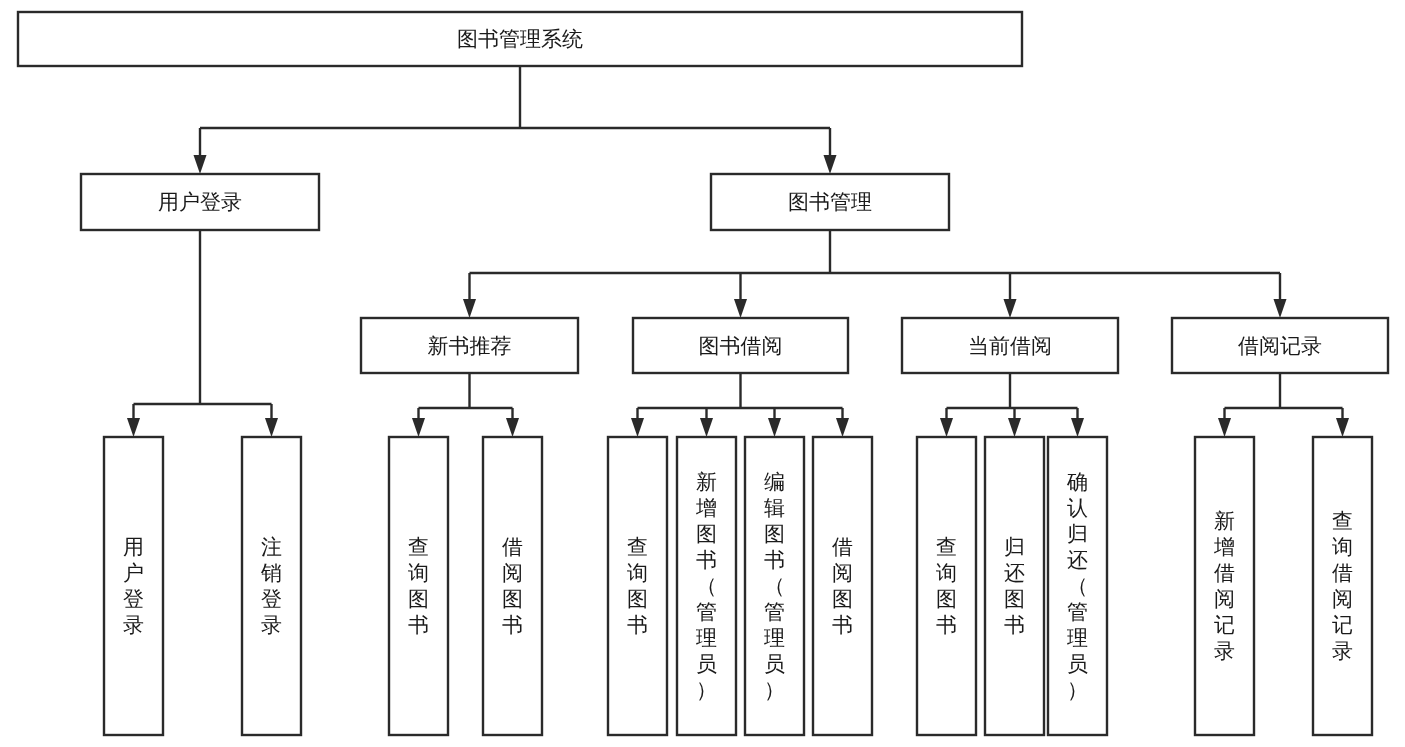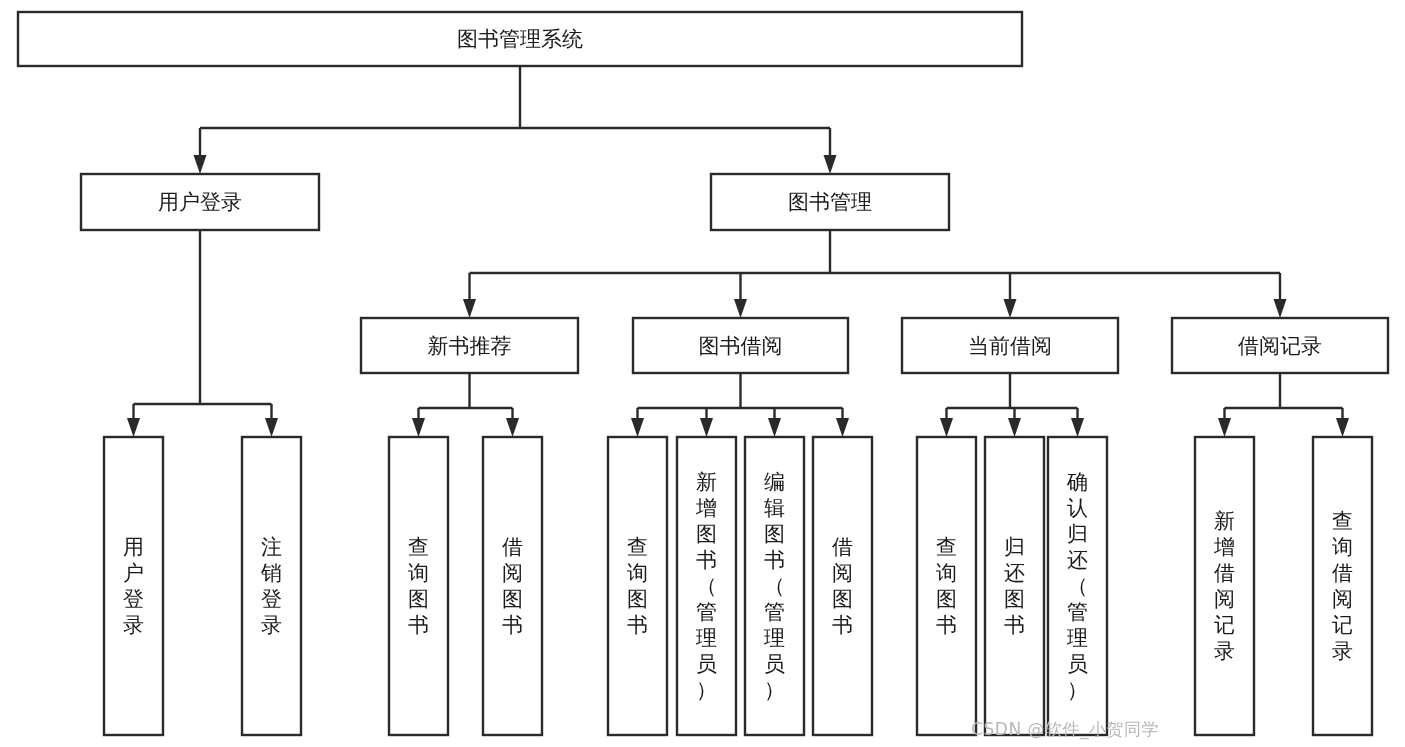--- a/index.html
+++ b/index.html
@@ -12,21 +12,20 @@
     width: 1405px;
     height: 747px;
     font-family: "DejaVu Sans", "Liberation Sans", sans-serif;
     overflow: hidden;
   }
   #diagram-root {
     position: relative;
     width: 1127px;
     height: 747px;
     background: #ffffff;
-    padding-left: 44px;
   }
   svg#tree-svg {
     position: absolute;
     left: 0;
     top: 0;
     width: 1405px;
     height: 747px;
     display: block;
   }
   .node-box {
@@ -204,14 +203,13 @@
         <g>
           <rect x="1195" y="437" width="59" height="298" class="node-box"></rect>
           <text x="1224.5" y="528" class="v-label-char"><tspan x="1224.5" dy="0">新</tspan><tspan x="1224.5" dy="26">增</tspan><tspan x="1224.5" dy="26">借</tspan><tspan x="1224.5" dy="26">阅</tspan><tspan x="1224.5" dy="26">记</tspan><tspan x="1224.5" dy="26">录</tspan></text>
         </g>
         <g>
           <rect x="1313" y="437" width="59" height="298" class="node-box"></rect>
           <text x="1342.5" y="528" class="v-label-char"><tspan x="1342.5" dy="0">查</tspan><tspan x="1342.5" dy="26">询</tspan><tspan x="1342.5" dy="26">借</tspan><tspan x="1342.5" dy="26">阅</tspan><tspan x="1342.5" dy="26">记</tspan><tspan x="1342.5" dy="26">录</tspan></text>
         </g>
       </g>
   </svg>
-  <div class="watermark">CSDN @软件_小贺同学</div>
 </div>
 
 </body></html>

